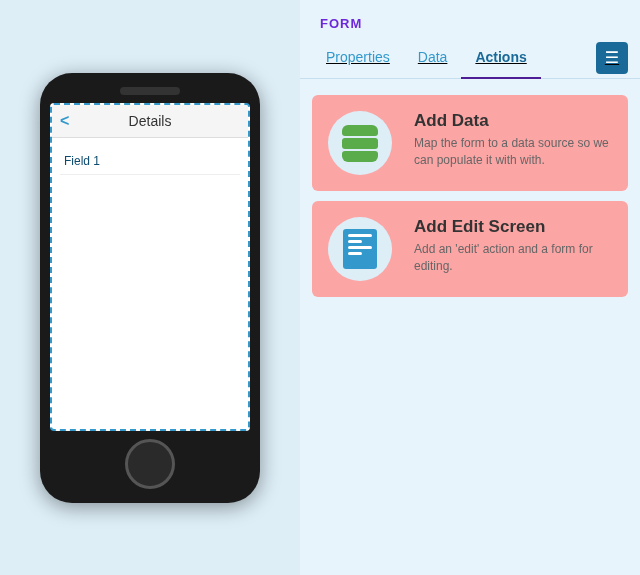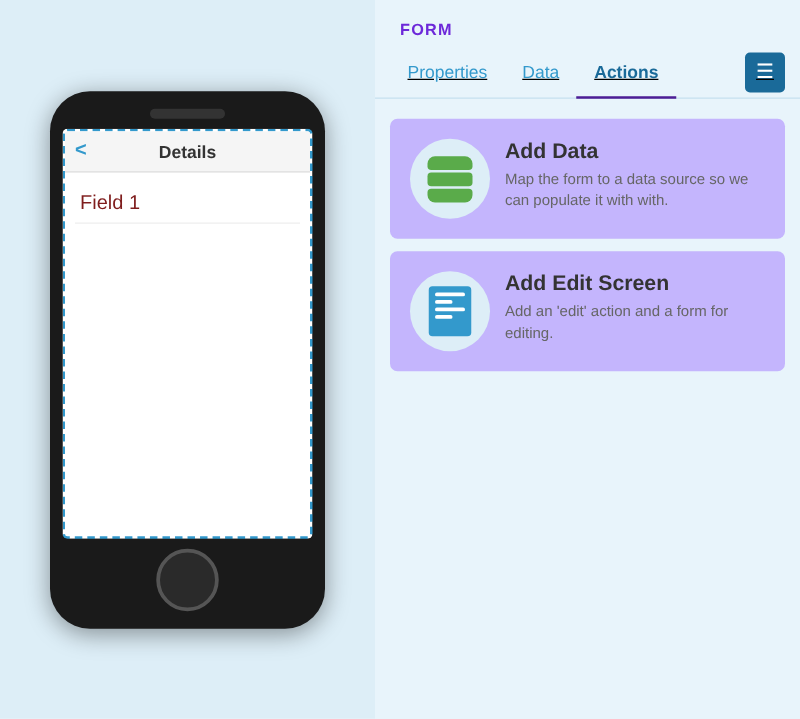--- a/index.html
+++ b/index.html
@@ -65,34 +65,34 @@
 
     .phone-back-btn {
       position: absolute;
       left: 8px;
       color: #3399cc;
       font-size: 16px;
       font-weight: bold;
     }
 
     .phone-title {
-      font-weight: bold;
+      font-weight: normal;
       font-size: 14px;
       color: #333;
       text-align: right;
     }
 
     .phone-content {
       padding: 10px 8px;
       flex: 1;
     }
 
     .phone-field {
-      font-size: 16px;
-      color: #7f1d1d;
+      font-size: 12px;
+      color: #0c4a6e;
       padding: 6px 4px;
       border-bottom: 1px solid #eee;
     }
 
     .phone-home-indicator {
       width: 50px;
       height: 50px;
       border: 3px solid #555;
       border-radius: 50%;
       margin-top: 8px;
@@ -161,26 +161,26 @@
     
     .cards-container {
       padding: 16px 12px;
       display: flex;
       flex-direction: column;
       gap: 10px;
       flex: 1;
     }
 
     .card {
-      background: #c4b5fd;
+      background: #fca5a5;
       border-radius: 6px;
       padding: 16px;
       display: flex;
       align-items: flex-start;
-      gap: 12px;
+      gap: 22px;
     }
 
     .card-icon-wrapper {
       width: 64px;
       height: 64px;
       background: #ddeef7;
       border-radius: 50%;
       display: flex;
       align-items: center;
       justify-content: center;

